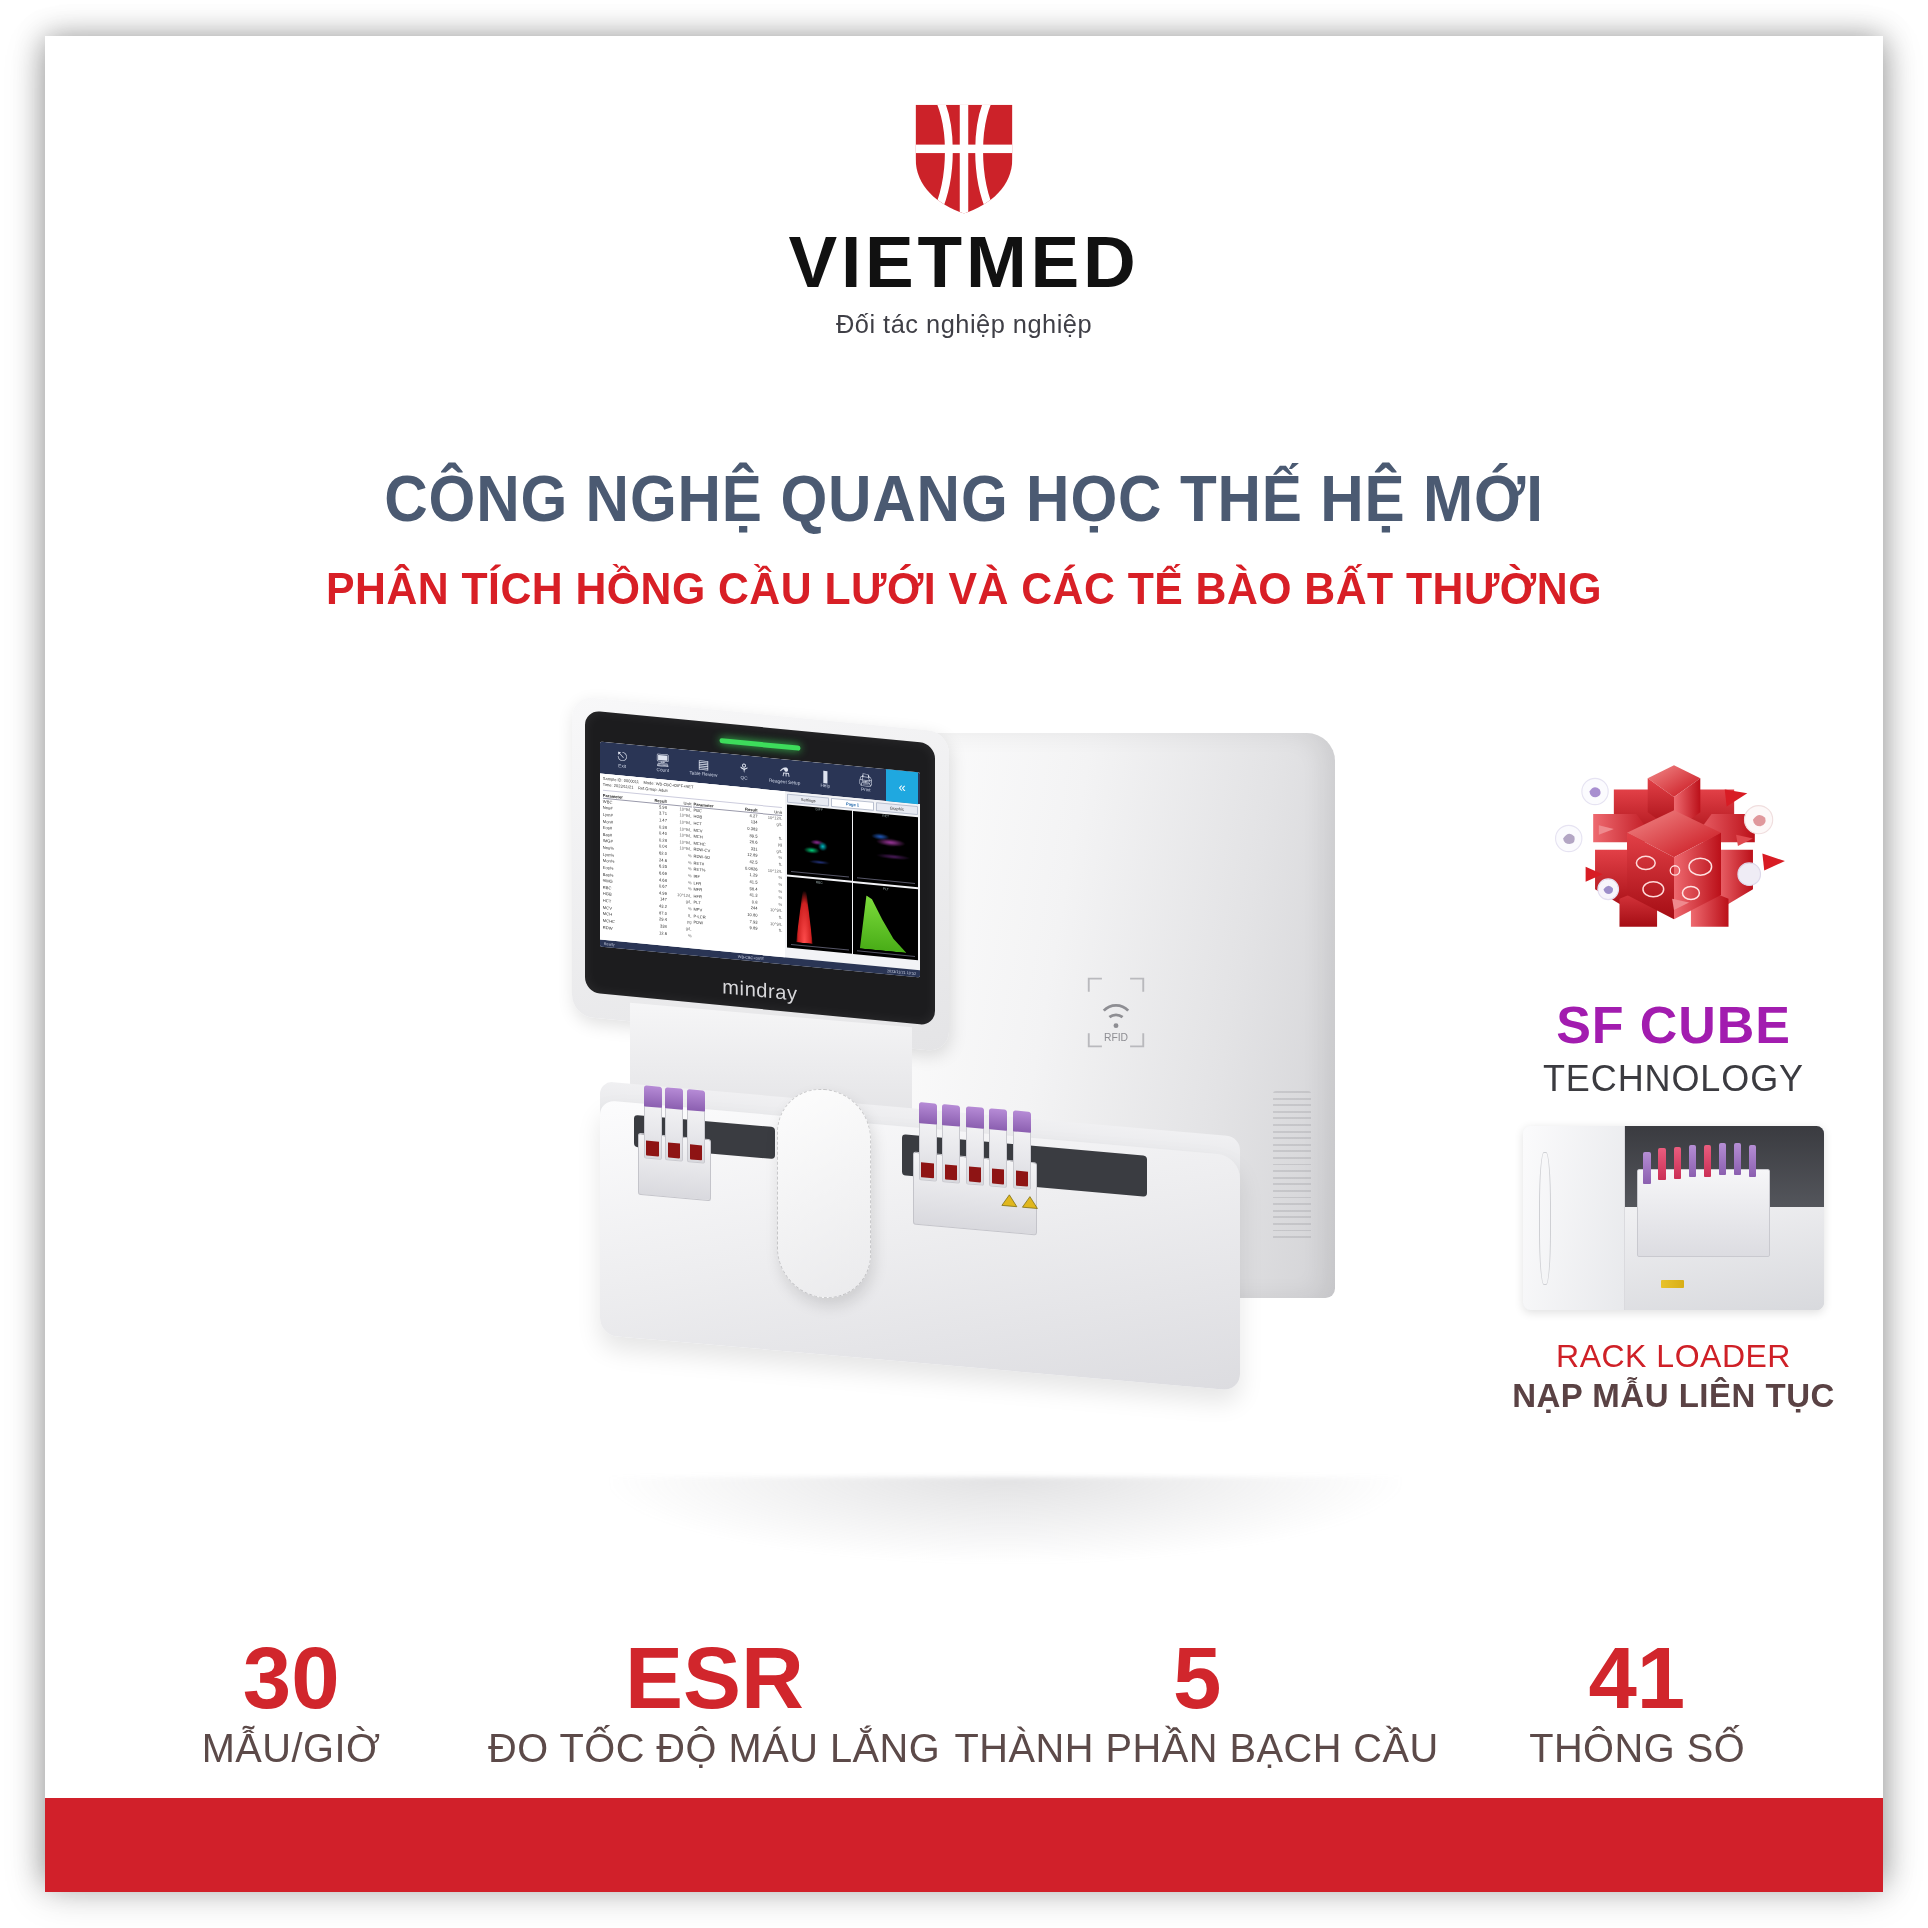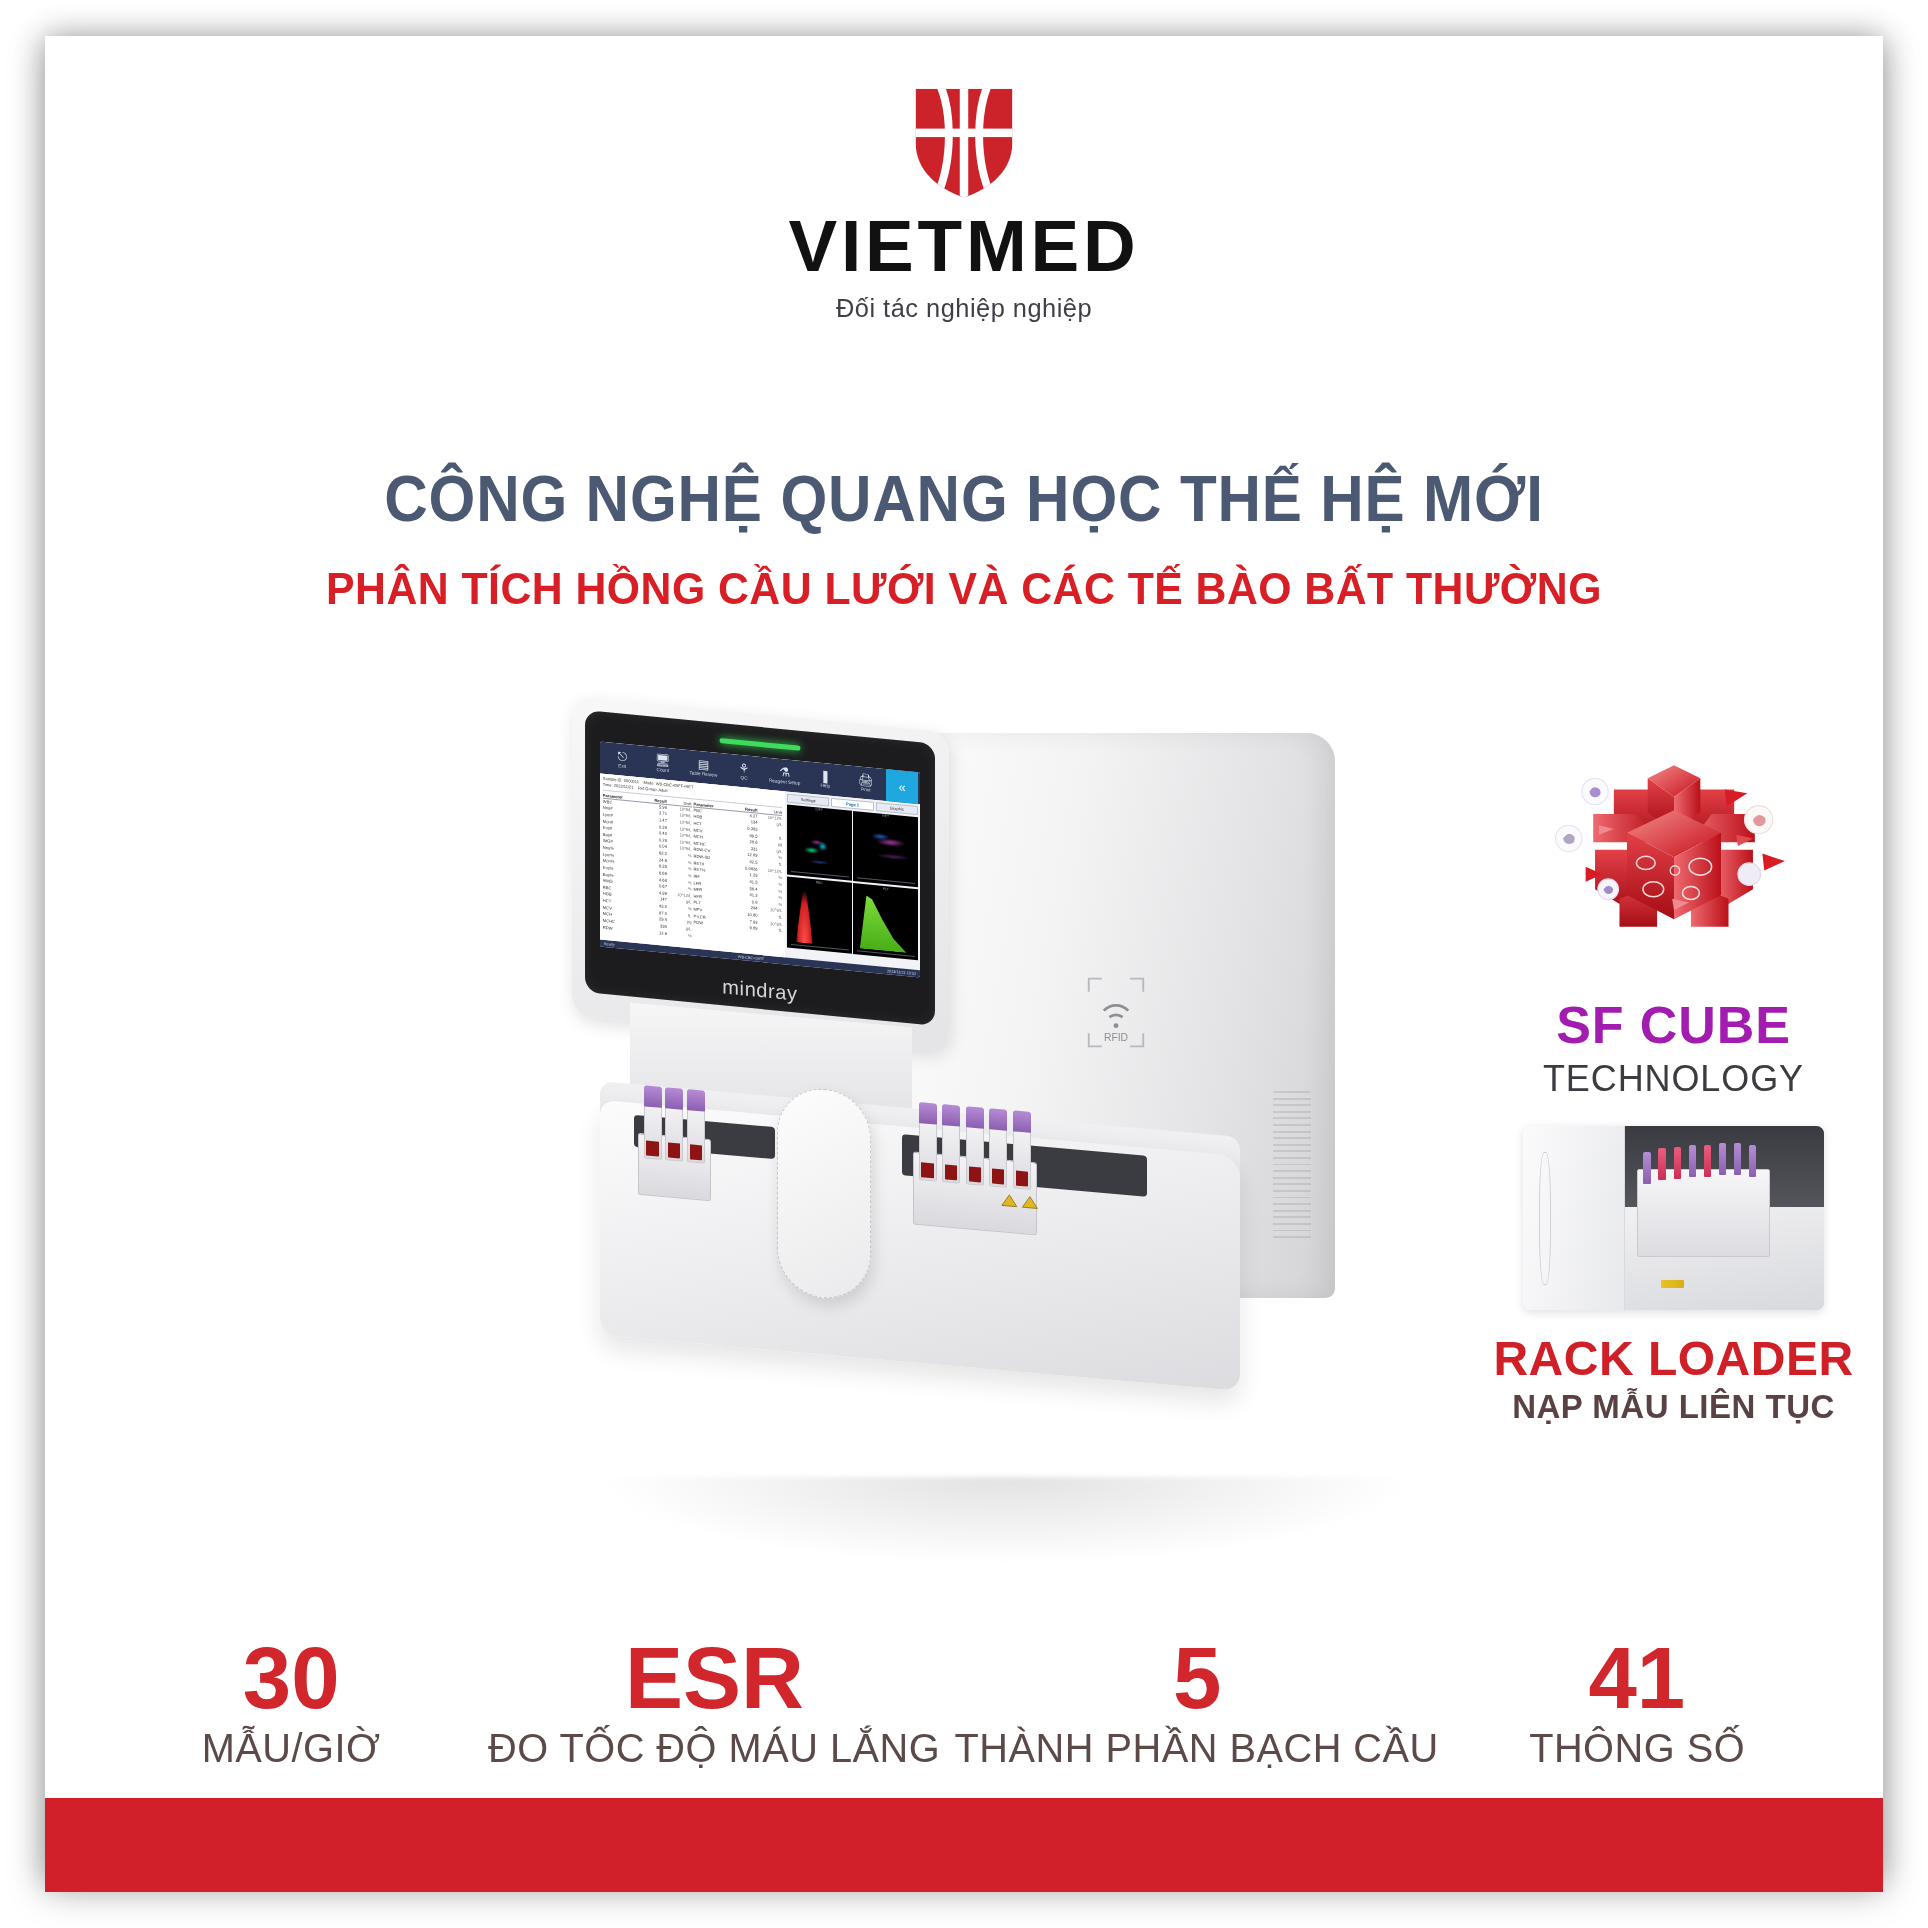--- a/index.html
+++ b/index.html
@@ -12,21 +12,21 @@
   }
 
   
   .card{
     position:absolute; left:45px; top:36px; width:1838px; height:1846px;
     background:#ffffff;
     box-shadow: 0 0 28px rgba(0,0,0,0.30), 0 9.4px 38px rgba(0,0,0,0.22);
   }
 
   
-  .logo-block{ position:absolute; left:0; right:0; top:43px; text-align:center; }
+  .logo-block{ position:absolute; left:0; right:0; top:59px; text-align:center; }
   .shield-wrap{ width:122px; height:121px; margin:0 auto; display:block; }
   .brand-name{
     font-size:73px; font-weight:bold; letter-spacing:3.8px; color:#111111;
     line-height:1.0; margin-top:9.4px; font-family:"Liberation Sans", sans-serif;
   }
   .brand-tag{
     font-size:25.4px; color:#3f3f46; margin-top:11.3px; letter-spacing:0.5px;
     font-family:"Liberation Sans", sans-serif;
   }
 
@@ -221,21 +221,21 @@
   .photo .bay{ position:absolute; left:34%; top:0; right:0; height:46%;
      background:linear-gradient(180deg,#3a3b40,#55575d); }
   .photo .deck{ position:absolute; left:30%; top:44%; right:0; bottom:0;
      background:linear-gradient(170deg,#f1f1f3,#d8d9dd); }
   .photo .prack{ position:absolute; left:38%; top:23%; width:44%; height:48%;
      background:linear-gradient(180deg,#f6f6f8,#dcdce1); border:0.9px solid #c9c9cf; border-radius:1.9px; }
   .ptube{ position:absolute; width:7.5px; height:32px; border-radius:1.9px 1.9px 0.9px 0.9px; }
   .photo-yellow{ position:absolute; left:46%; bottom:12%; width:22.6px; height:8.5px;
      background:linear-gradient(90deg,#e8c22a,#d8ae16); border-radius:0.9px; }
 
-  .feat2-title{ font-size:48px; font-weight:bold; color:#cf2027; letter-spacing:0.5px; margin-top:21px; }
+  .feat2-title{ font-size:32px; font-weight:normal; color:#cf2027; letter-spacing:0.5px; margin-top:28px; }
   .feat2-sub{ font-size:33px; font-weight:bold; color:#5a4244; letter-spacing:0.5px; margin-top:1.9px; }
 
   
   .stats{
     position:absolute; left:56px; right:56px; top:1601px;
     display:flex; align-items:flex-end; justify-content:space-between;
   }
   .stat{ flex:1; text-align:center; }
   .stat .num{
     font-size:87px; font-weight:bold; color:#d1262c; line-height:0.95;

